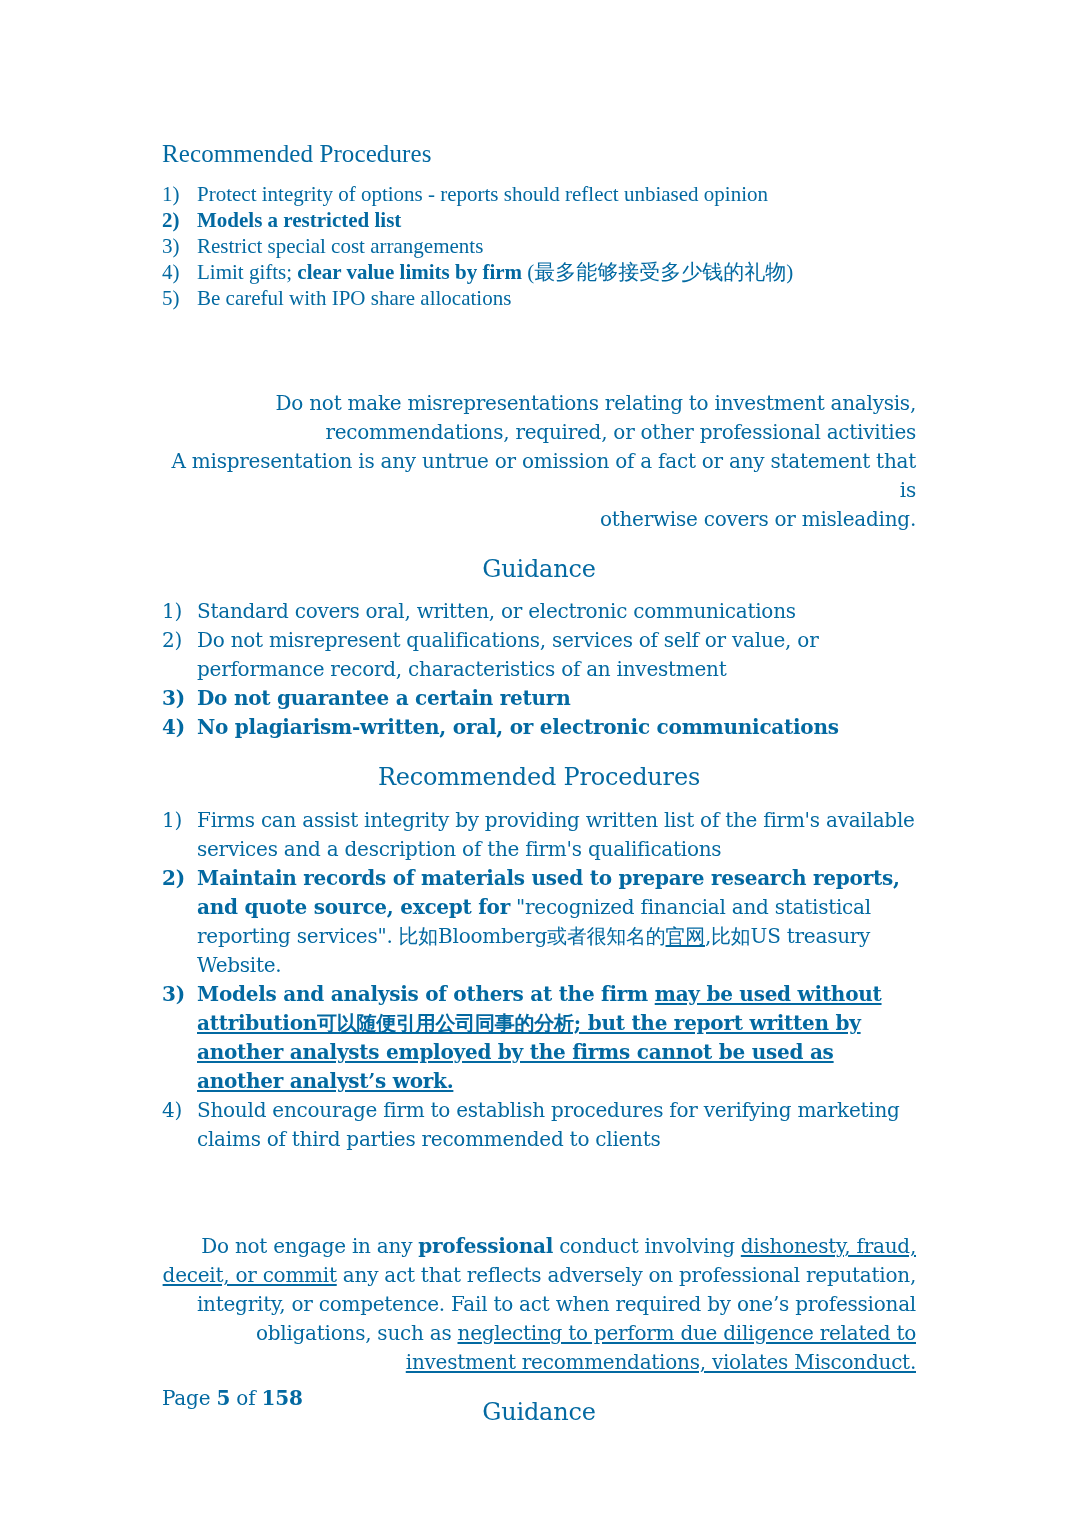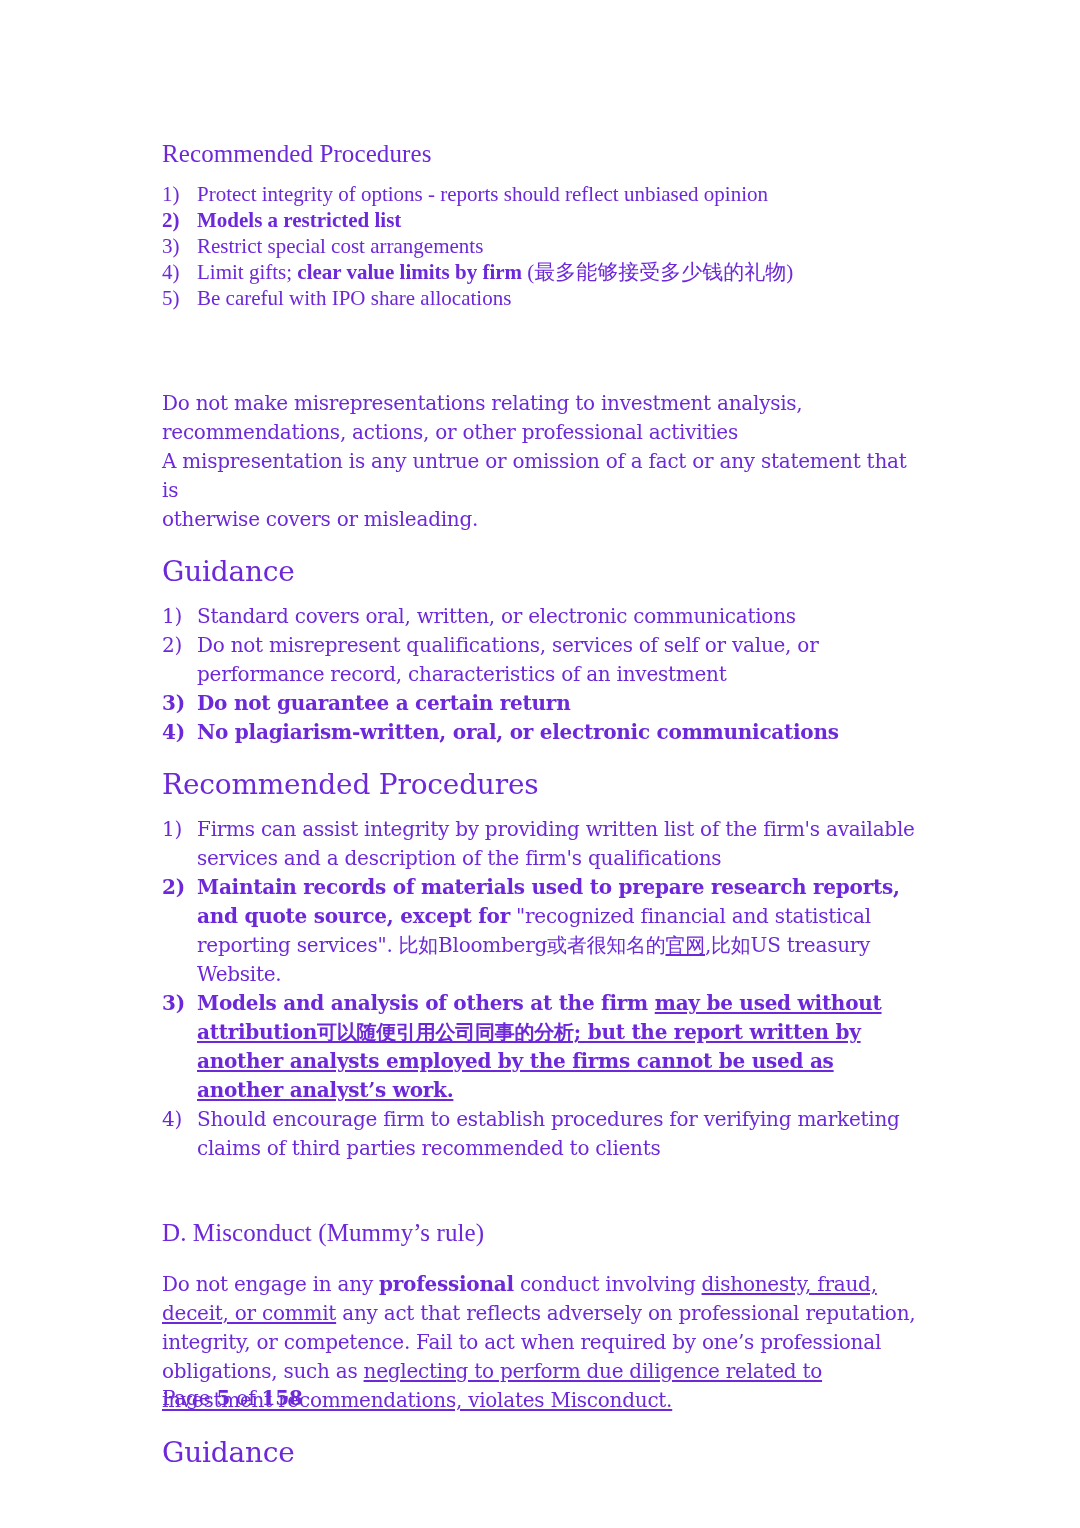--- a/index.html
+++ b/index.html
@@ -7,45 +7,46 @@
     padding: 0;
     background: #ffffff;
   }
   .page {
     position: relative;
     width: 1080px;
     height: 1528px;
     background: #ffffff;
     margin: 0 auto;
     overflow: hidden;
-    color: #6d28d9;
+    color: #0369a1;
   }
   .content {
     position: absolute;
     left: 162px;
     top: 140px;
     width: 754px;
   }
 
   
   .h-times {
     font-family: "Liberation Serif", "DejaVu Serif", serif;
     font-size: 25px;
     font-weight: 400;
     line-height: 1.15;
     margin: 0;
     letter-spacing: 0.1px;
   }
   .h-cambria {
     font-family: "DejaVu Serif", "Liberation Serif", serif;
-    font-size: 28px;
+    font-size: 24px;
     font-weight: 400;
     line-height: 1.15;
     margin: 0;
     letter-spacing: -0.2px;
+    text-align: center;
   }
 
   
   ol.olist {
     list-style: none;
     margin: 0;
     padding: 0;
   }
   ol.olist > li {
     position: relative;
@@ -74,20 +75,21 @@
     letter-spacing: -0.25px;
   }
 
   
   .para {
     font-family: "DejaVu Serif", "Liberation Serif", serif;
     font-size: 20px;
     line-height: 29px;
     letter-spacing: -0.25px;
     margin: 0;
+    text-align: right;
   }
 
   b, .b { font-weight: 700; }
   u, .u { text-underline-offset: 2px; }
 
   .sp-head-list { height: 12px; }
   .sp-sec-md    { height: 22px; }
   .sp-sec-sm    { height: 14px; }
   .sp-sec-xl    { height: 56px; }
 
@@ -135,21 +137,21 @@
         <span class="txt"><span>Be careful with IPO share allocations</span></span>
       </li>
     </ol>
 
     <div class="sp-sec-xl"></div>
 
     <div class="sp-sec-md"></div>
 
     <div class="para">
       <span>Do not make misrepresentations relating to investment analysis,</span><br>
-      <span>recommendations, actions, or other professional activities</span><br>
+      <span>recommendations, required, or other professional activities</span><br>
       <span>A mispresentation is any untrue or omission of a fact or any statement that is</span><br>
       <span>otherwise covers or misleading.</span>
     </div>
 
     <div class="sp-sec-md"></div>
 
     <div class="h-cambria">Guidance</div>
     <div class="sp-sec-sm"></div>
 
     <ol class="olist list-cambria">
@@ -190,21 +192,20 @@
         <span class="txt b"><span>Models and analysis of others at the firm </span><u>may be used without attribution可以随便引用公司同事的分析; but the report written by another analysts employed by the firms cannot be used as another analyst’s work.</u></span>
       </li>
       <li>
         <span class="num">4)</span>
         <span class="txt">Should encourage firm to establish procedures for verifying marketing claims of third parties recommended to clients</span>
       </li>
     </ol>
 
     <div class="sp-sec-xl"></div>
 
-    <div class="h-times">D. Misconduct (Mummy’s rule)</div>
     <div class="sp-sec-md"></div>
 
     <div class="para"><span>Do not engage in any </span><b>professional</b><span> conduct involving </span><u>dishonesty, fraud, deceit, or commit</u><span> any act that reflects adversely on professional reputation, integrity, or competence. Fail to act when required by one’s professional obligations, such as </span><u>neglecting to perform due diligence related to investment recommendations, violates Misconduct. </u></div>
 
     <div class="sp-sec-md"></div>
 
     <div class="h-cambria">Guidance</div>
 
   </div>
 

